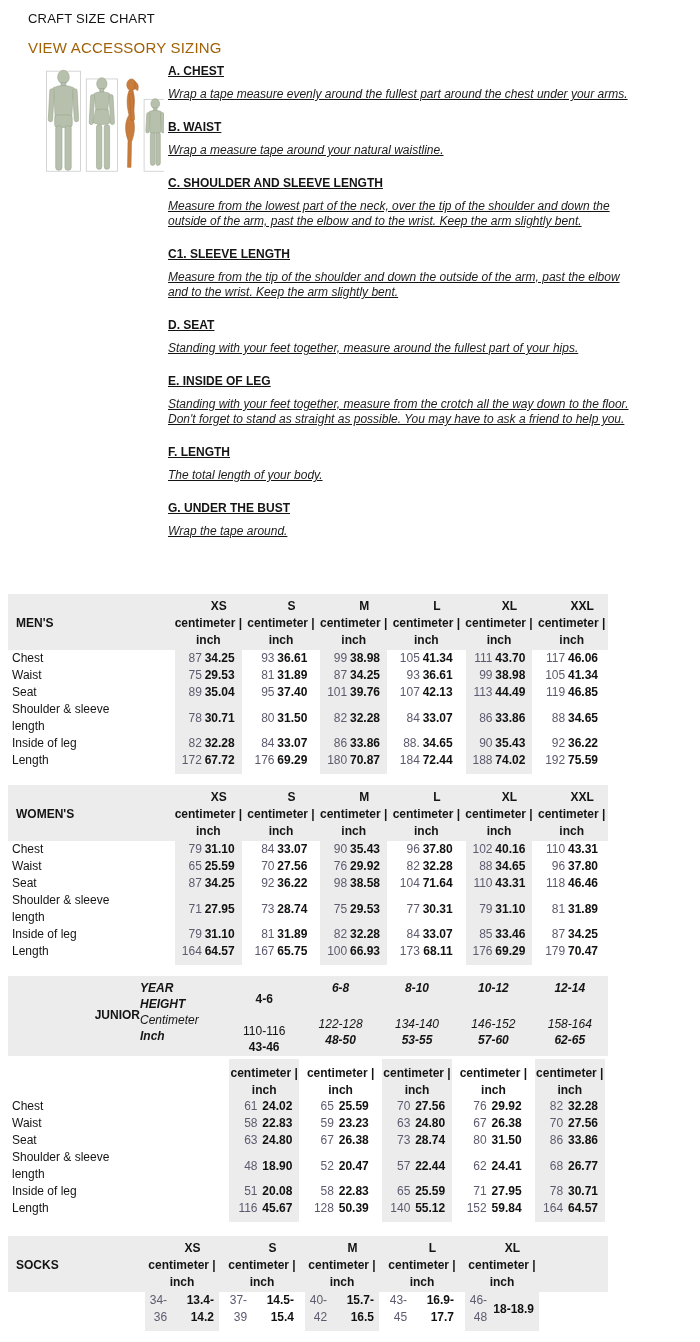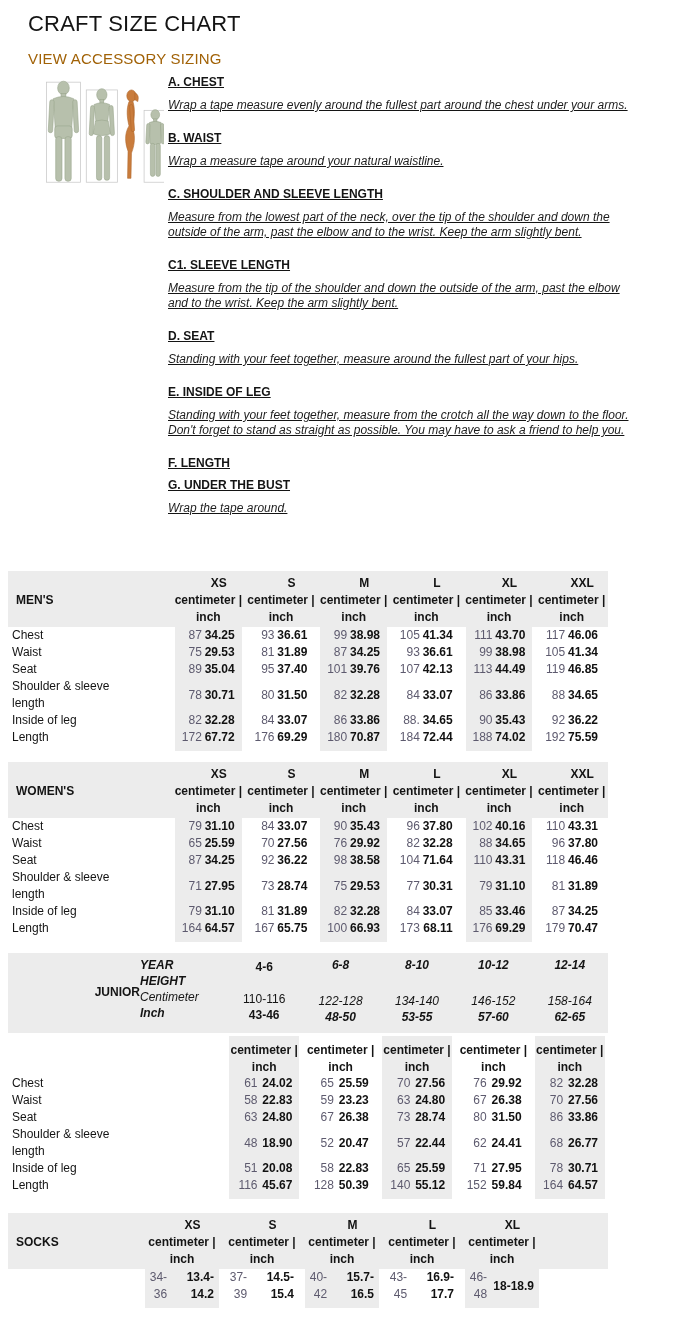--- a/index.html
+++ b/index.html
@@ -2,21 +2,21 @@
 <html style="--hdr: #ececec; --cm: #5d5a6e;"><head>
 <meta charset="utf-8">
 <style>
   html,body{margin:0;padding:0;}
   body{
     width:700px;height:1342px;overflow:hidden;background:#fff;
     font-family:"Liberation Sans","DejaVu Sans",sans-serif;color:#141414;
     -webkit-font-smoothing:antialiased;
   }
   .page{padding-top:11px;}
-  .title{font-size:22px;font-weight:500;letter-spacing:.2px;margin:0 0 13px 28px;}
+  .title{font-size:13px;font-weight:500;letter-spacing:.2px;margin:0 0 13px 28px;}
   .subtitle{display:inline-block;font-size:15px;font-weight:500;letter-spacing:.2px;margin:0 0 8px 28px;color:#a16207;text-decoration:none;cursor:pointer;}
   .intro{display:flex;padding-left:28px;text-decoration:underline;}
   .figures{width:140px;flex:none;padding-top:2px;}
   .instructions{width:462px;padding-top:1px;}
   .instr-h{font-size:12px;font-weight:bold;margin:0 0 9px 0;line-height:13px;}
   .instr-p{font-size:12px;font-style:italic;margin:0 0 19px 0;line-height:15px;color:#1c1c1c;}
 
   .tables{margin:36px 0 0 8px;width:600px;font-size:12px;}
   .sizetable{margin-bottom:11px;}
   .grid{display:grid;}
@@ -45,21 +45,21 @@
   .jrband{background:var(--hdr);height:80px;}
   .jr-label{font-weight:bold;padding:32px 0 0 4px;text-align:right;}
   .jr-sub{padding-top:4px;font-style:italic;}
   .jr-sub div{line-height:16px;}
   .jr-sub .b{font-weight:bold;}
   .agecol{text-align:center;font-style:italic;}
   .agecol .age{font-weight:bold;line-height:16px;padding-top:4px;}
   .agecol .hts{margin-top:20px;line-height:16px;}
   .agecol .hts .b{font-weight:bold;}
   .agecol.c0{font-style:normal;}
-  .agecol.c0 .age{padding-top:6px;}
+  .agecol.c0 .age{padding-top:15px;}
   .agecol.c0 .hts{margin-top:16px;}
   .unitcell{text-align:center;border-left:3px solid #fff;border-right:3px solid #fff;padding-top:6px;}
   .unitcell.stripe{background:var(--hdr);}
   .jr-gap{height:3px;}
 </style>
 </head>
 <body>
 
 <div class="page">
   <h1 class="title">CRAFT SIZE CHART</h1>
@@ -117,20 +117,21 @@
         <div class="instr-p">Wrap a measure tape around your natural waistline.</div>
         <div class="instr-h">C. SHOULDER AND SLEEVE LENGTH</div>
         <div class="instr-p">Measure from the lowest part of the neck, over the tip of the shoulder and down the outside of the arm, past the elbow and to the wrist. Keep the arm slightly bent.</div>
         <div class="instr-h">C1. SLEEVE LENGTH</div>
         <div class="instr-p">Measure from the tip of the shoulder and down the outside of the arm, past the elbow and to the wrist. Keep the arm slightly bent.</div>
         <div class="instr-h">D. SEAT</div>
         <div class="instr-p">Standing with your feet together, measure around the fullest part of your hips.</div>
         <div class="instr-h">E. INSIDE OF LEG</div>
         <div class="instr-p">Standing with your feet together, measure from the crotch all the way down to the floor. Don't forget to stand as straight as possible. You may have to ask a friend to help you.</div>
         <div class="instr-h">F. LENGTH</div>
+        <div class="instr-p">The total length of your body.</div>
         <div class="instr-h">G. UNDER THE BUST</div>
         <div class="instr-p">Wrap the tape around.</div>
       </div>
   </div>
 
   <div class="tables" id="tables">
       <div class="sizetable">
         <div class="grid hdrband g-std">
           <div class="tlabel">MEN'S</div>
           <div class="szhead">

